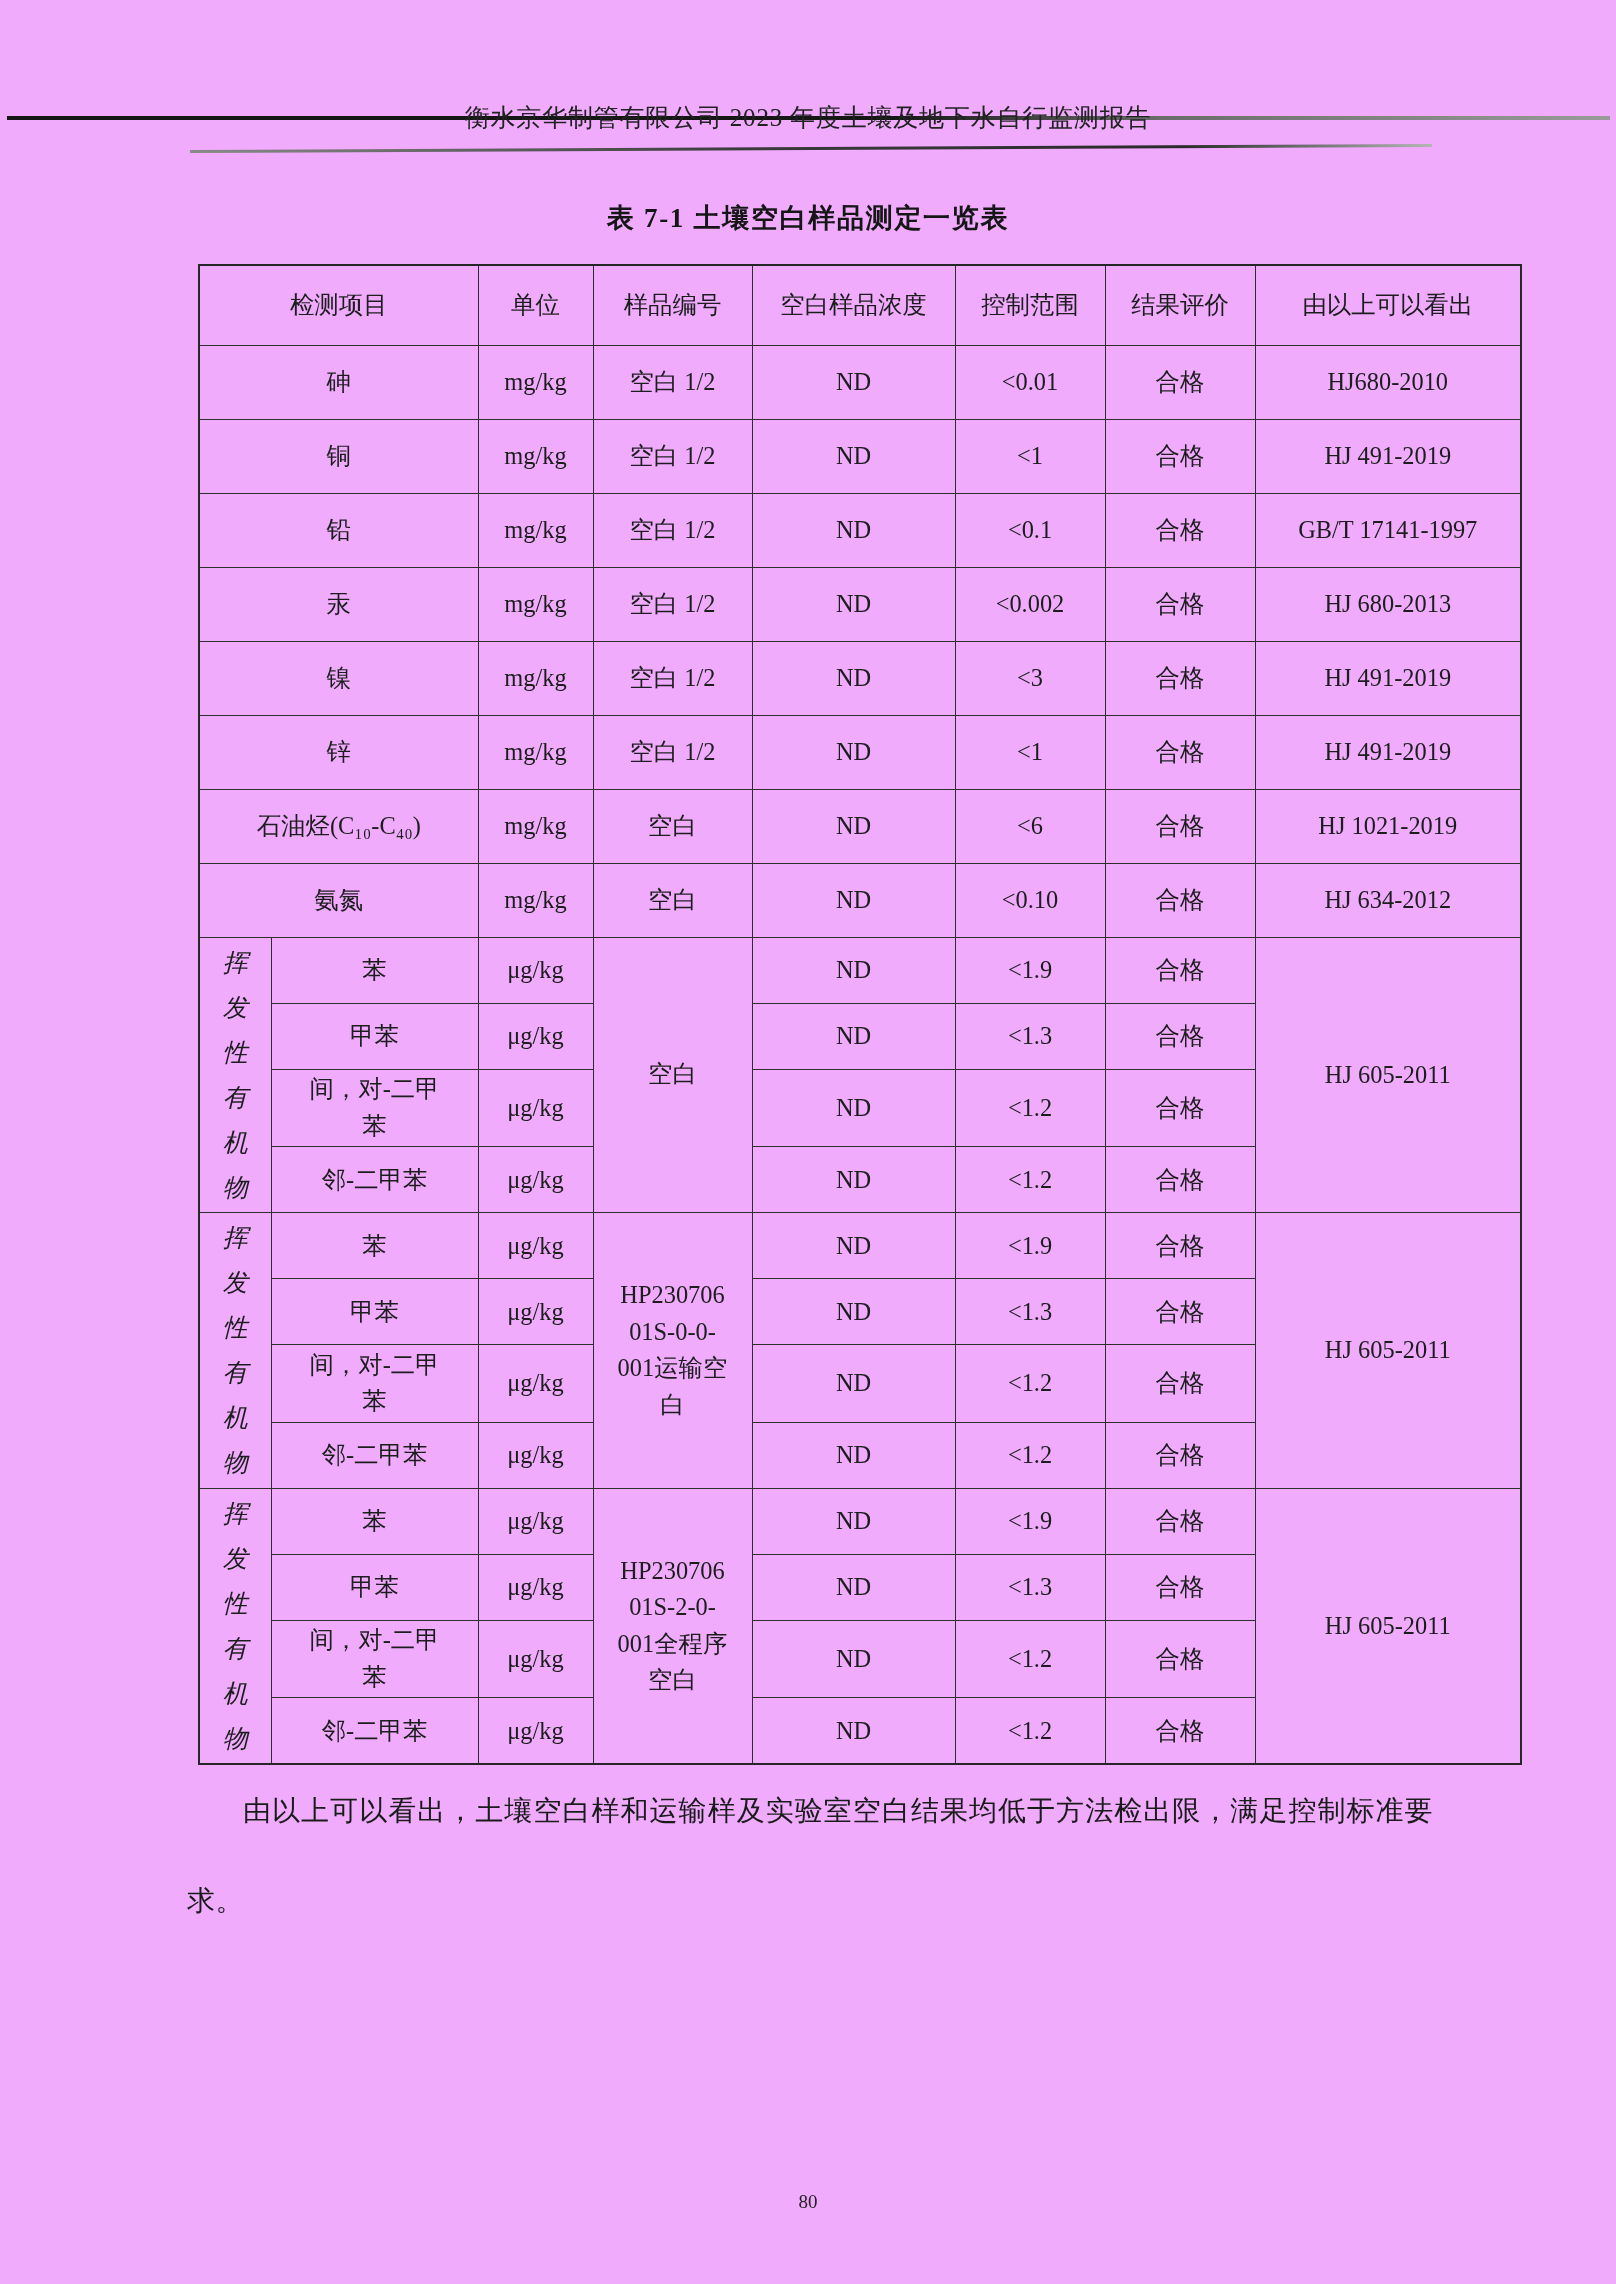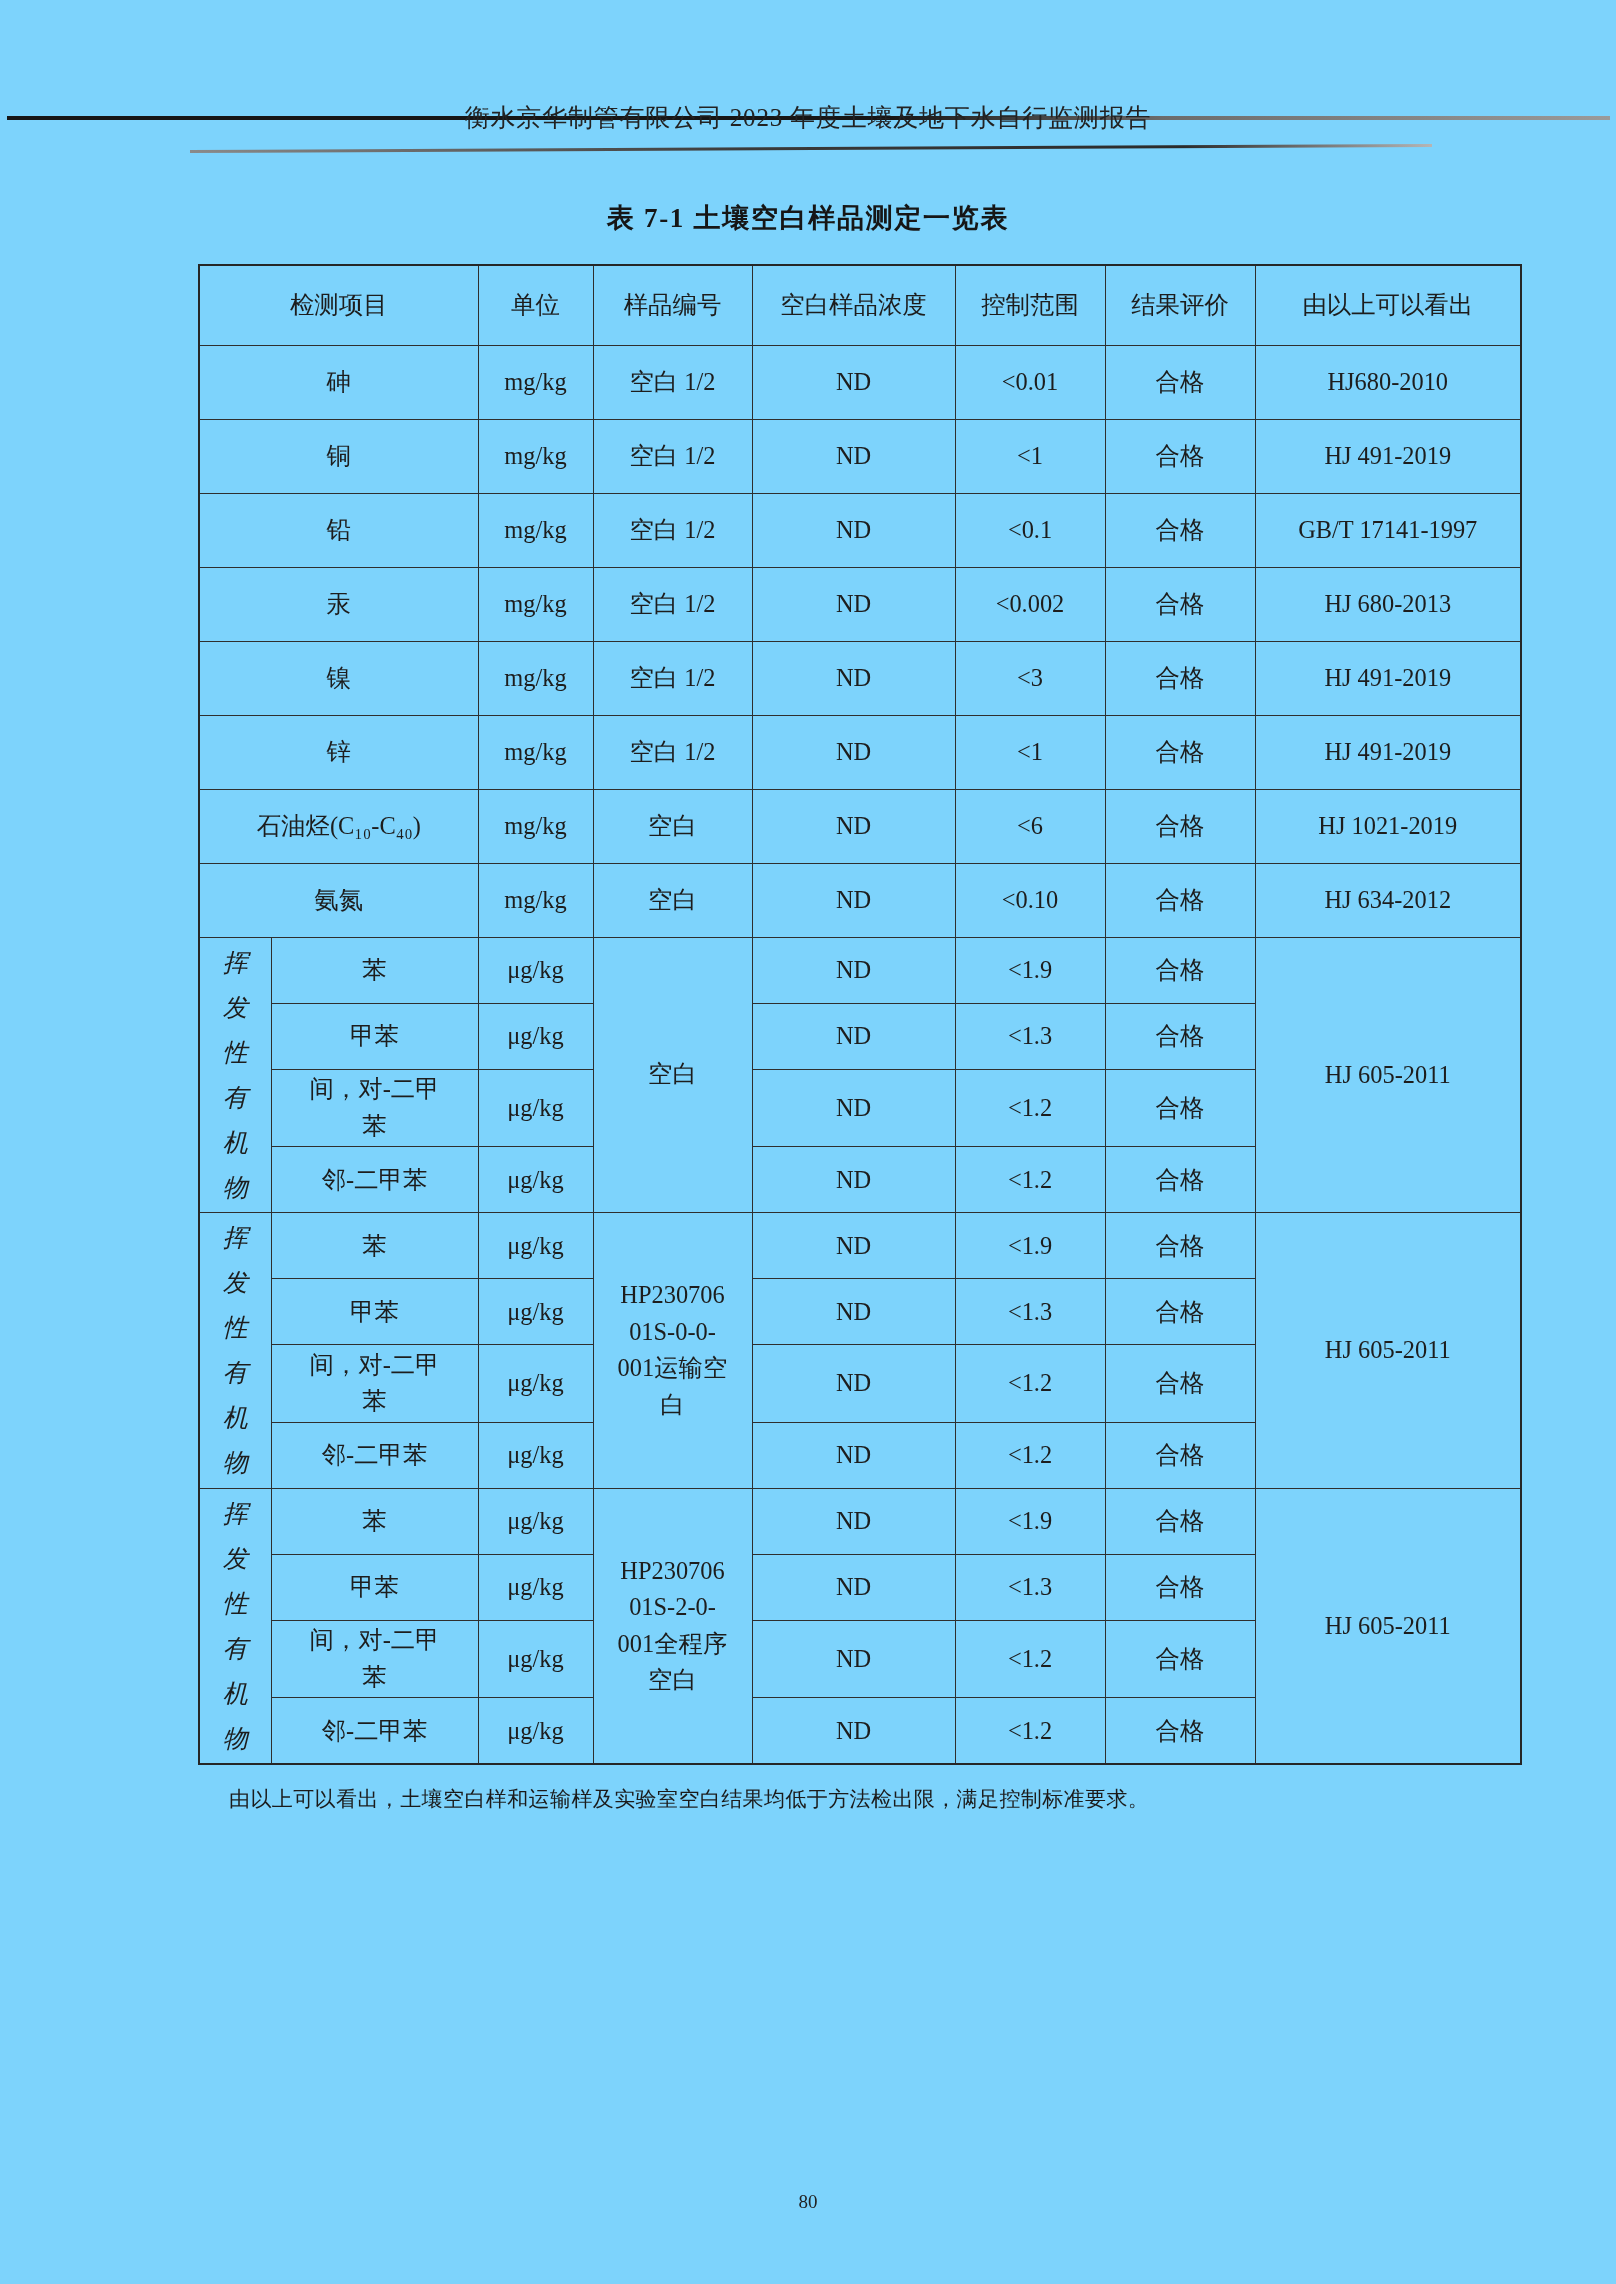--- a/index.html
+++ b/index.html
@@ -1,20 +1,20 @@
 <!DOCTYPE html>
 <html style="font-size:13.5px"><head>
 <meta charset="utf-8">
 <style>
   html,body{margin:0;padding:0;background:#e8e8e8;}
   .page{
     position:relative;
     width:1616px;height:2284px;
     margin:0 auto;
-    background:#7dd3fc;
+    background:#f0abfc;
     font-family:"Liberation Serif","DejaVu Serif",serif;
     color:#1c1c1c;
     overflow:hidden;
   }
   
   .rule-top{
     position:absolute;left:6.7px;top:116px;width:1603px;height:4.2px;
     background:linear-gradient(to right,#161616 0%,#161616 55%,#6b6b6b 72%,#9a9a9a 100%);
   }
   .rule-sub{
@@ -51,21 +51,21 @@
   tr.r-voc{height:66px;}
   tr.r-voc-tall{height:77px;}
   .voc-label{
     width:29px;margin:0 auto;word-break:break-all;
     line-height:1.8;font-size:25px;font-style:italic;
   }
   .wrap-lines{white-space:pre-line;line-height:1.5;}
   
   .closing{
     position:absolute;left:187px;top:1766px;width:1246px;
-    font-size:21px;line-height:3.2;color:#1b1b1b;
+    font-size:28px;line-height:3.2;color:#1b1b1b;
     text-indent:2em;text-align:justify;letter-spacing:0.4px;
   }
   
   .page-number{
     position:absolute;left:0;top:2191px;width:100%;
     text-align:center;font-size:19px;color:#222;
   }
 </style>
 </head>
 <body>

